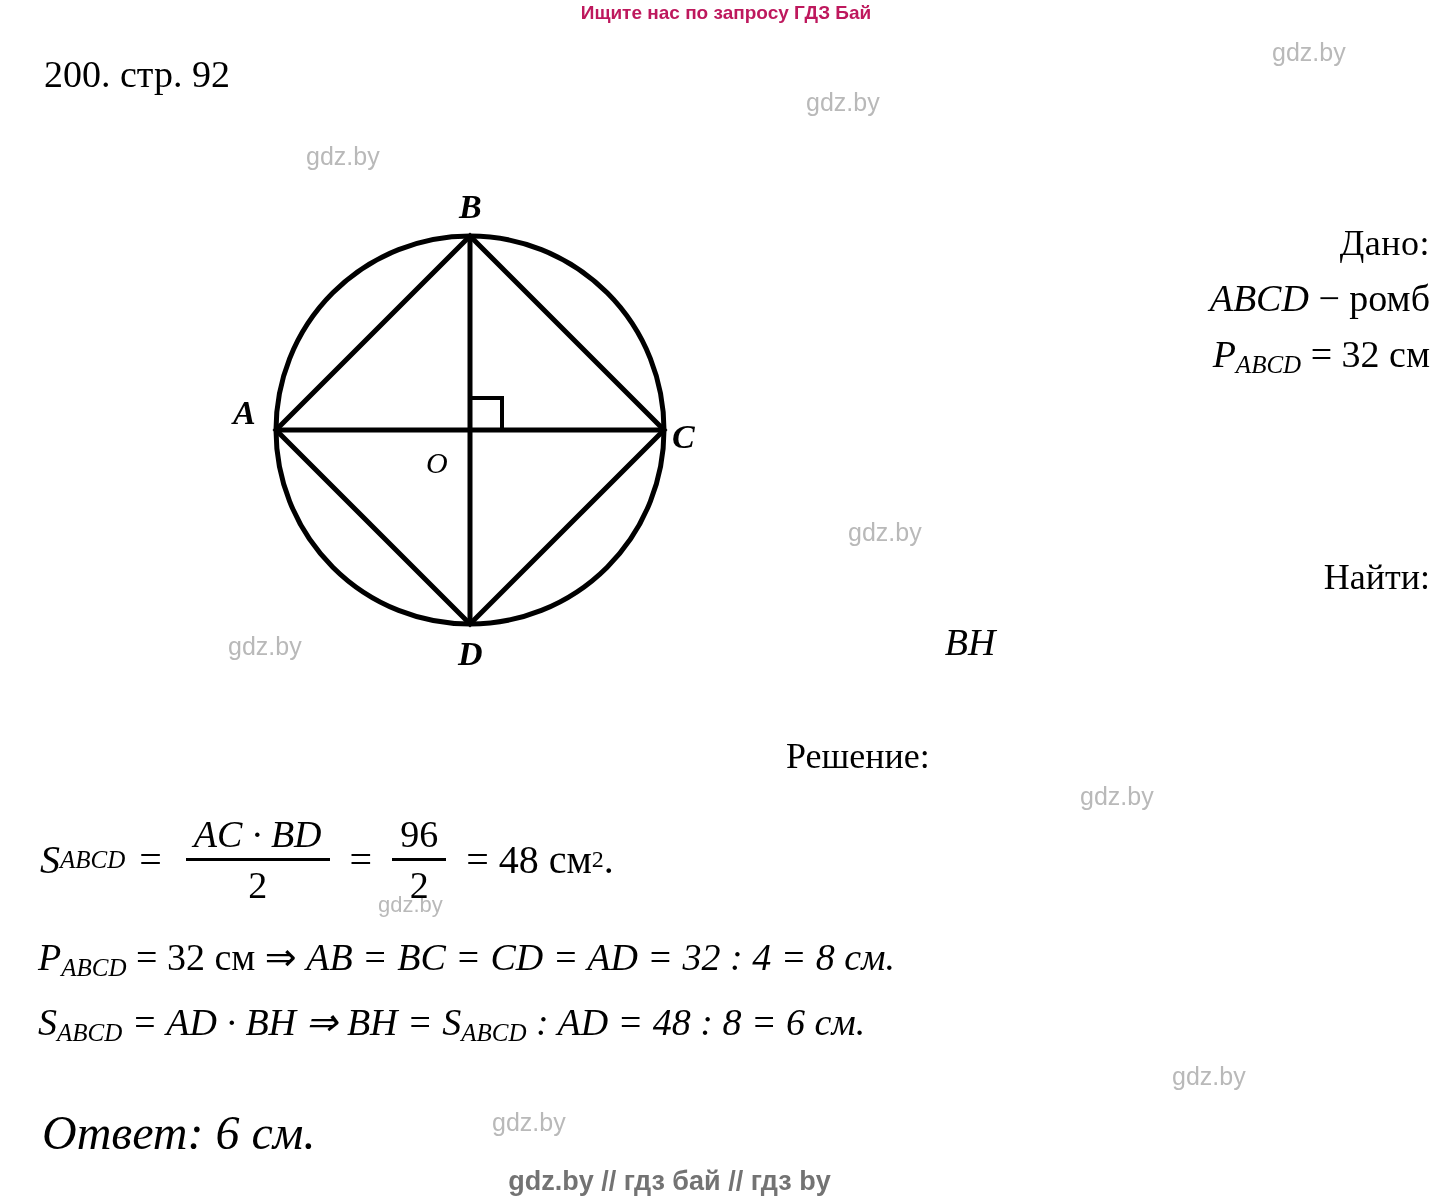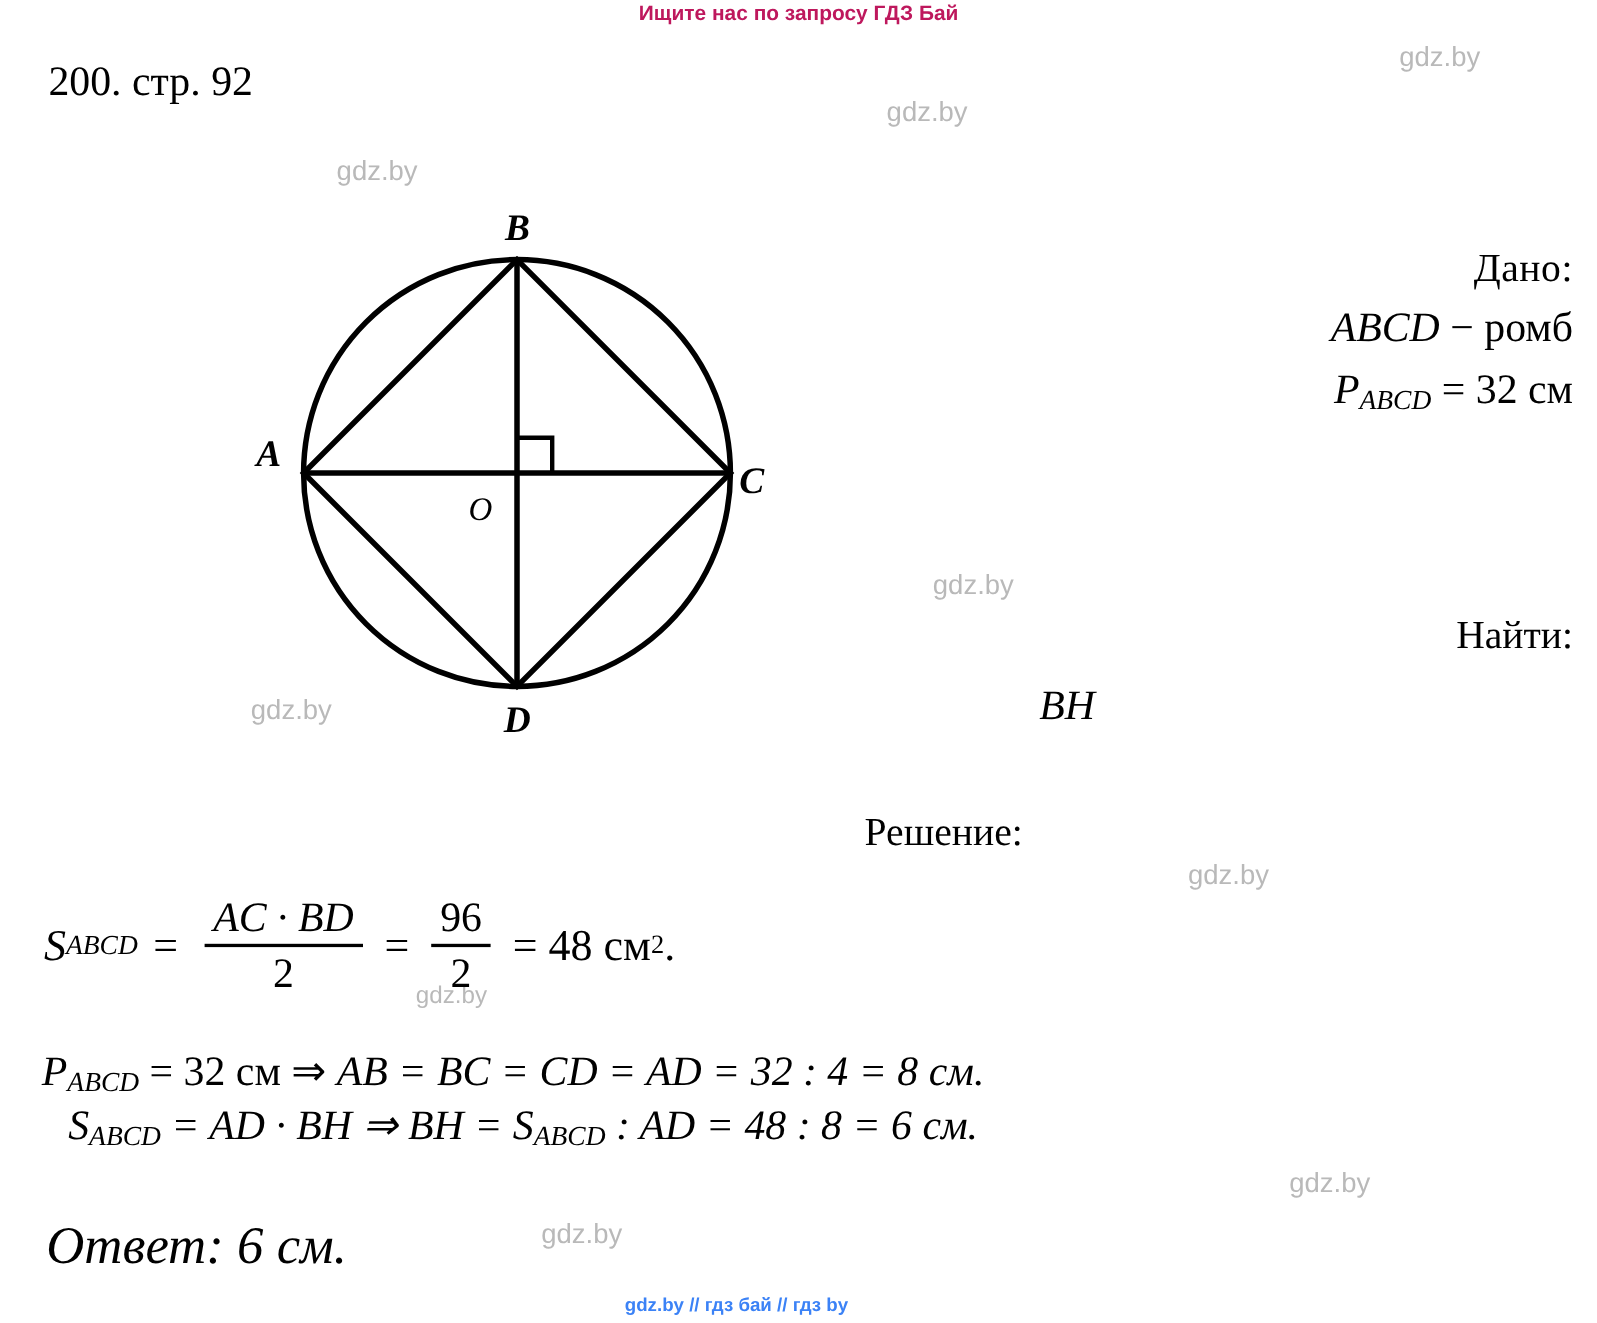--- a/index.html
+++ b/index.html
@@ -125,47 +125,45 @@
   .frac .den {
     padding: 2px 8px 0 8px;
     font-size: 38px;
   }
   .sol2 {
     position: absolute;
     top: 935px;
     left: 38px;
     font-size: 38px;
     white-space: nowrap;
-    margin-top: 16px;
   }
   .sol3 {
     position: absolute;
     top: 1000px;
     left: 38px;
     font-size: 38px;
     white-space: nowrap;
-    margin-left: 24px;
   }
   .answer {
     position: absolute;
     top: 1105px;
     left: 42px;
     font-size: 48px;
     font-style: italic;
   }
   .bottom-banner {
     position: absolute;
     bottom: 6px;
     left: 0;
     width: 1339px;
     text-align: center;
-    color: #3b82f6;
+    color: #737373;
     font-family: "Liberation Sans", sans-serif;
     font-weight: bold;
-    font-size: 17px;
+    font-size: 27px;
   }
 </style>
 </head>
 <body>
 
 <div class="top-banner">Ищите нас по запросу ГДЗ Бай</div>
 
 <div class="task-number">200. стр. 92</div>
 
 <div class="wm" style="left:1272px; top:38px;">gdz.by</div>

